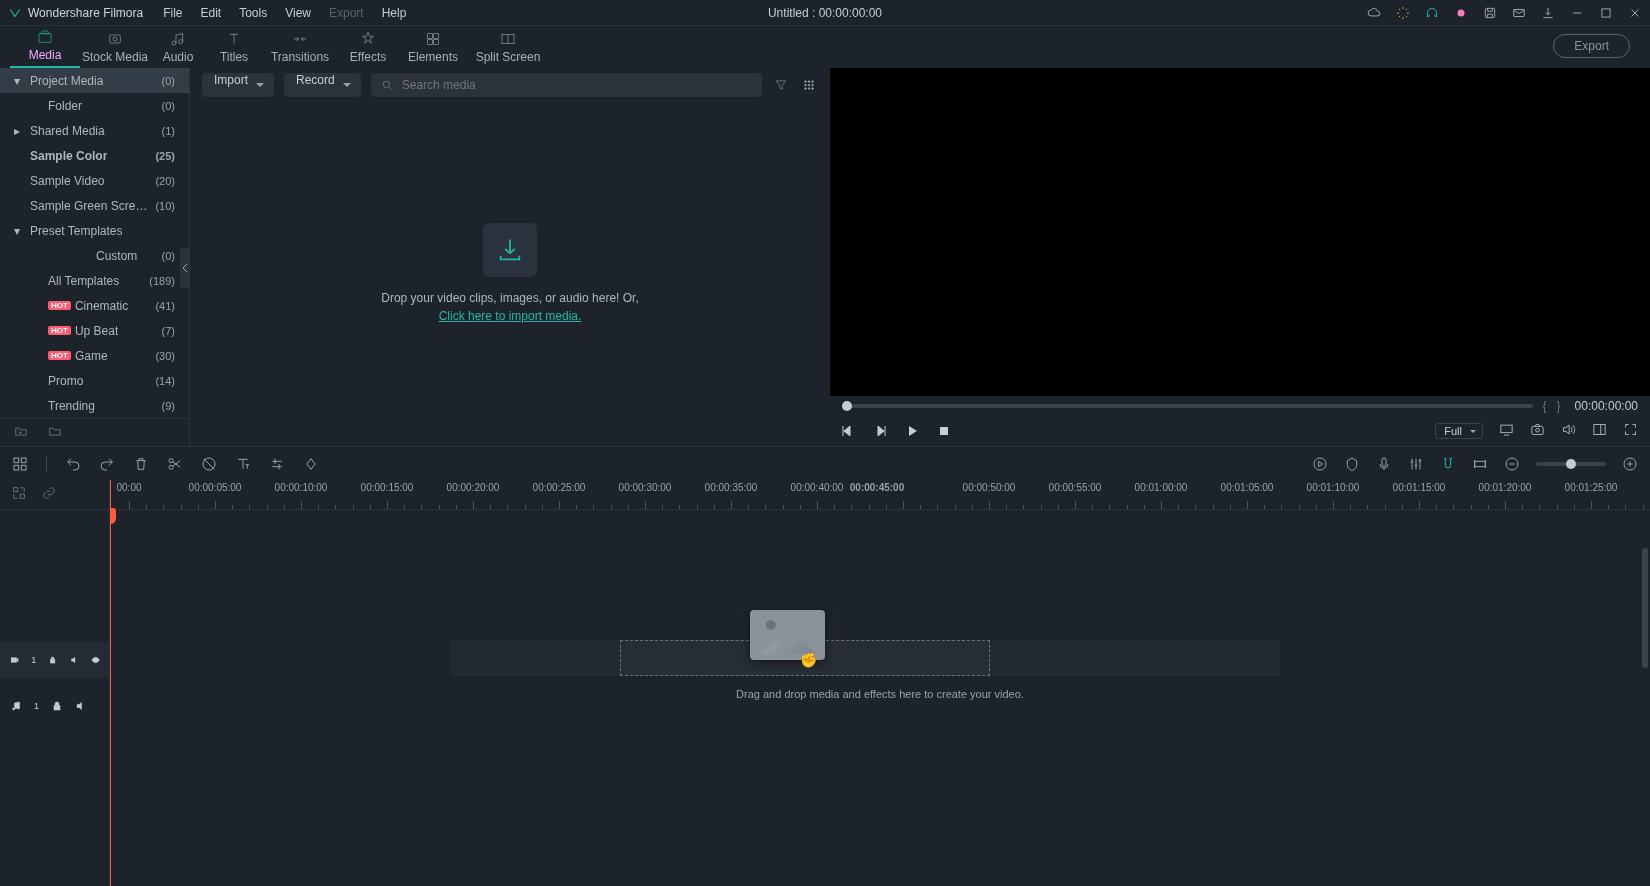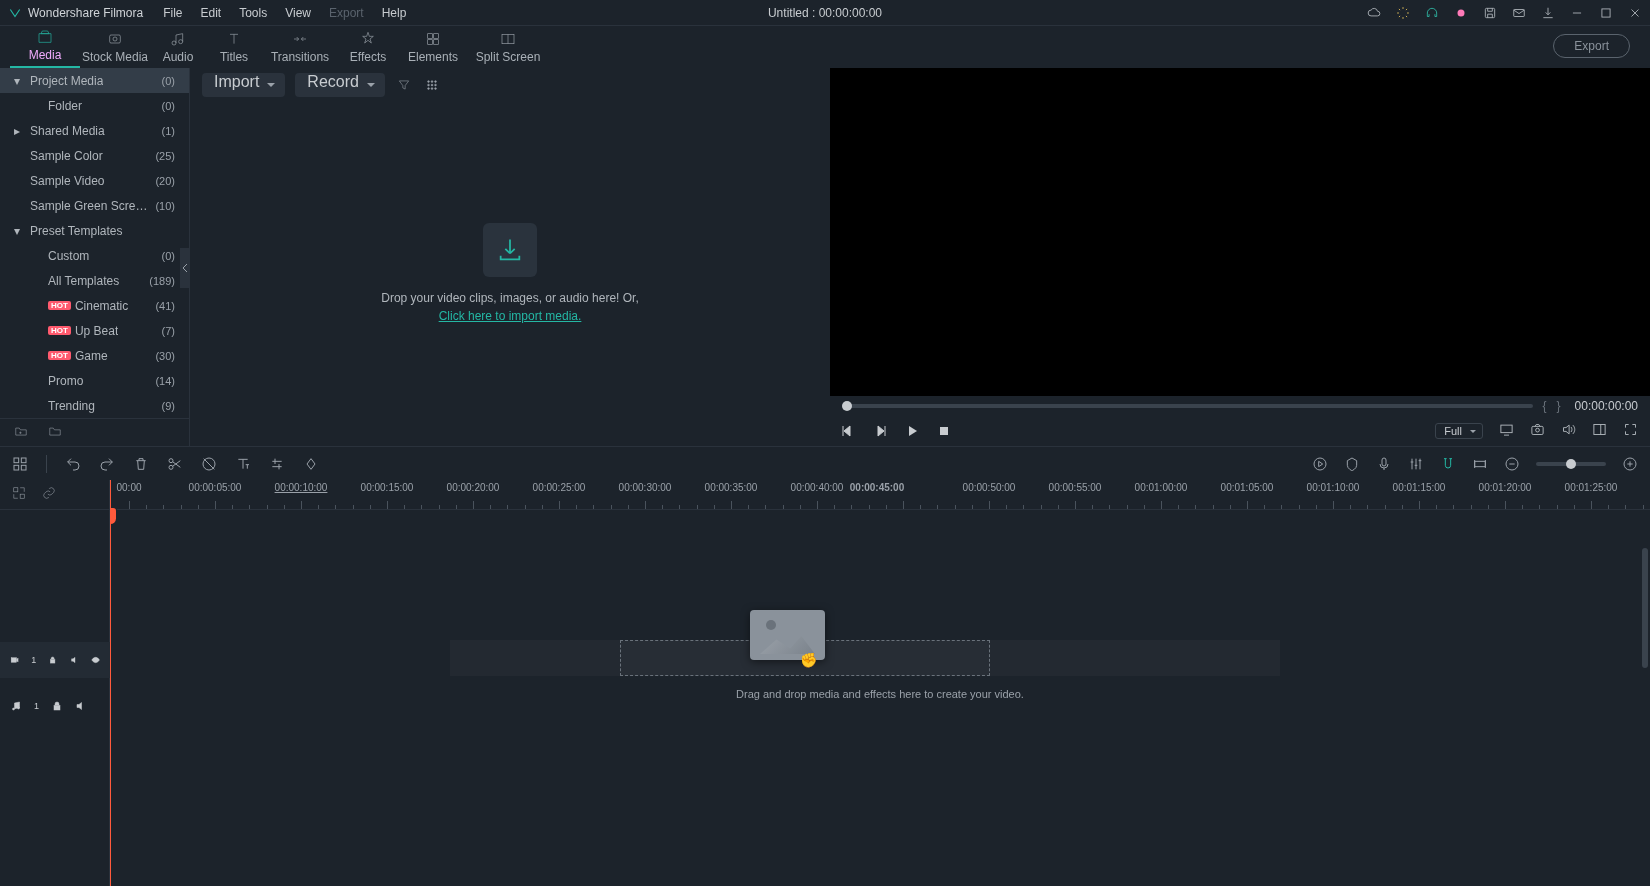--- a/index.html
+++ b/index.html
@@ -33,21 +33,21 @@
   .sidebar .item.child { padding-left:48px; }
   .sidebar .item .count { color:#9aa1a9; font-size:11px;}
   .sidebar .item .hot { background:#ff5a6e; color:#fff; font-size:8px; padding:0 3px; border-radius:2px; margin-right:4px; font-weight:bold;}
   .sidebar .item .name-wrap { display:flex; align-items:center; overflow:hidden; white-space:nowrap; text-overflow:ellipsis; }
   .sidebar .collapse-handle { position:absolute; right:-1px; top:180px; width:10px; height:40px; background:#2a323c; display:flex; align-items:center; justify-content:center; cursor:pointer; }
   .sidebar-bottom { position:absolute; bottom:0; left:0; right:0; height:28px; display:flex; align-items:center; gap:20px; padding:0 14px; border-top:1px solid #2a323c;}
   .sidebar-bottom .sb-icon svg{ width:14px; height:14px; stroke:#9aa1a9; fill:none;}
 
   .media-pane { flex:1; background:#1c232b; display:flex; flex-direction:column; }
   .media-toolbar { height:34px; display:flex; align-items:center; gap:10px; padding:6px 12px; }
-  .dd { background:#2a323c; color:#c8ccd0; border:none; height:24px; padding:0 26px 0 12px; border-radius:4px; font-size:16px; position:relative; cursor:pointer;}
+  .dd { background:#2a323c; color:#c8ccd0; border:none; height:24px; padding:0 26px 0 12px; border-radius:4px; font-size:12px; position:relative; cursor:pointer;}
   .dd::after { content:""; position:absolute; right:10px; top:10px; border-left:4px solid transparent; border-right:4px solid transparent; border-top:4px solid #9aa1a9;}
   .search-wrap { flex:1; background:#2a323c; height:24px; border-radius:4px; display:flex; align-items:center; padding:0 10px; gap:8px; max-width:430px;}
   .search-wrap input { background:transparent; border:none; outline:none; color:#c8ccd0; font-size:12px; flex:1;}
   .media-toolbar .tb-icon { width:18px; height:18px; display:flex; align-items:center; justify-content:center; cursor:pointer;}
   .media-toolbar .tb-icon svg { width:14px; height:14px; stroke:#9aa1a9; fill:none;}
   .dropzone { flex:1; display:flex; flex-direction:column; align-items:center; justify-content:center; gap:12px; }
   .dropzone .dz-icon { width:54px; height:54px; background:#2a333d; border-radius:6px; display:flex; align-items:center; justify-content:center;}
   .dropzone .dz-icon svg { width:28px; height:28px; stroke:#24b7a4; fill:none; stroke-width:1.5;}
   .dropzone .dz-text { font-size:12px; color:#b0b6bc; text-align:center; line-height:1.5;}
   .dropzone .dz-text a { color:#24b7a4; text-decoration:underline; cursor:pointer;}
@@ -266,21 +266,21 @@
           </span>
           <span class="count">(0)</span>
         </div>
         <div class="item" style="position: relative;">
           <span class="arrow">▸</span>
           <span class="name-wrap">
             <span>Shared Media</span>
           </span>
           <span class="count">(1)</span>
         </div>
-        <div class="item" style="position: relative;">
+        <div class="item" style="position: relative; font-weight: bold;">
           <span class="name-wrap">
             <span>Sample Color</span>
           </span>
           <span class="count">(25)</span>
         </div>
         <div class="item" style="position: relative;">
           <span class="name-wrap">
             <span>Sample Video</span>
           </span>
           <span class="count">(20)</span>
@@ -290,21 +290,21 @@
             <span>Sample Green Scre…</span>
           </span>
           <span class="count">(10)</span>
         </div>
         <div class="item" style="position: relative;">
           <span class="arrow">▾</span>
           <span class="name-wrap">
             <span>Preset Templates</span>
           </span>
         </div>
-        <div class="item child" style="position: relative;">
+        <div class="item child" style="position: relative; margin-left: 48px;">
           <span class="name-wrap">
             <span>Custom</span>
           </span>
           <span class="count">(0)</span>
         </div>
         <div class="item child" style="position: relative;">
           <span class="name-wrap">
             <span>All Templates</span>
           </span>
           <span class="count">(189)</span>
@@ -355,20 +355,27 @@
       <span class="sb-icon"><svg viewBox="0 0 24 24">
             <path d="M3 7h6l2 3h10v9H3z"></path>
           </svg></span>
     </div>
   </div>
 
   <div class="media-pane">
     <div class="media-toolbar">
       <div class="dd">Import</div>
       <div class="dd">Record</div>
+      <div class="search-wrap">
+        <svg width="13" height="13" viewBox="0 0 24 24" stroke="#9aa1a9" fill="none">
+            <circle cx="10" cy="10" r="6"></circle>
+            <path d="M20 20l-5-5"></path>
+          </svg>
+        <input placeholder="Search media" style="">
+      </div>
       <span class="tb-icon">
           <svg viewBox="0 0 24 24">
             <path d="M4 5h16l-6 8v6l-4-2v-4z"></path>
           </svg>
         </span>
       <span class="tb-icon">
           <svg viewBox="0 0 24 24">
             <circle cx="6" cy="6" r="1.5" fill="#9aa1a9"></circle>
             <circle cx="12" cy="6" r="1.5" fill="#9aa1a9"></circle>
             <circle cx="18" cy="6" r="1.5" fill="#9aa1a9"></circle>
@@ -602,21 +609,21 @@
       <svg viewBox="0 0 24 24">
           <path d="M4 9v6h4l5 4V5L8 9z"></path>
         </svg>
     </div>
   </div>
   <div class="tracks">
     <div class="ruler">
       <div id="ruler-labels">
           <span class="major" style="left: 12px;">00:00</span>
           <span class="major" style="left: 98px;">00:00:05:00</span>
-          <span class="major" style="left: 184px; text-decoration: underline;">00:00:10:00</span>
+          <span class="major" style="left: 184px;">00:00:10:00</span>
           <span class="major" style="left: 270px;">00:00:15:00</span>
           <span class="major" style="left: 356px;">00:00:20:00</span>
           <span class="major" style="left: 442px;">00:00:25:00</span>
           <span class="major" style="left: 528px;">00:00:30:00</span>
           <span class="major" style="left: 614px;">00:00:35:00</span>
           <span class="major" style="left: 700px;">00:00:40:00</span>
           <span class="major" style="left: 760px; font-weight: bold;">00:00:45:00</span>
           <span class="major" style="left: 872px;">00:00:50:00</span>
           <span class="major" style="left: 958px;">00:00:55:00</span>
           <span class="major" style="left: 1044px;">00:01:00:00</span>

